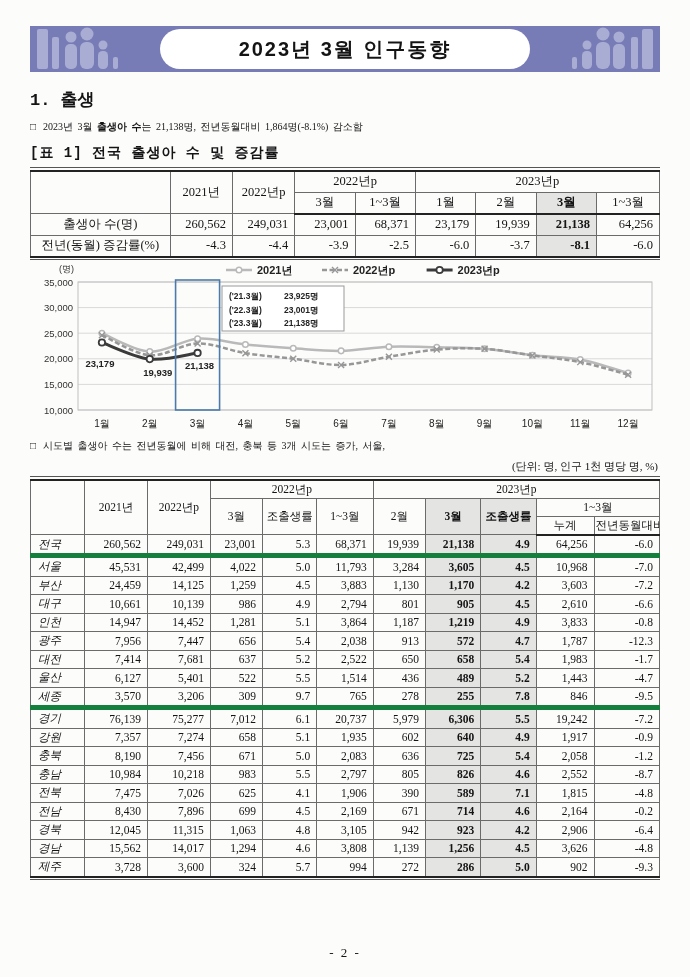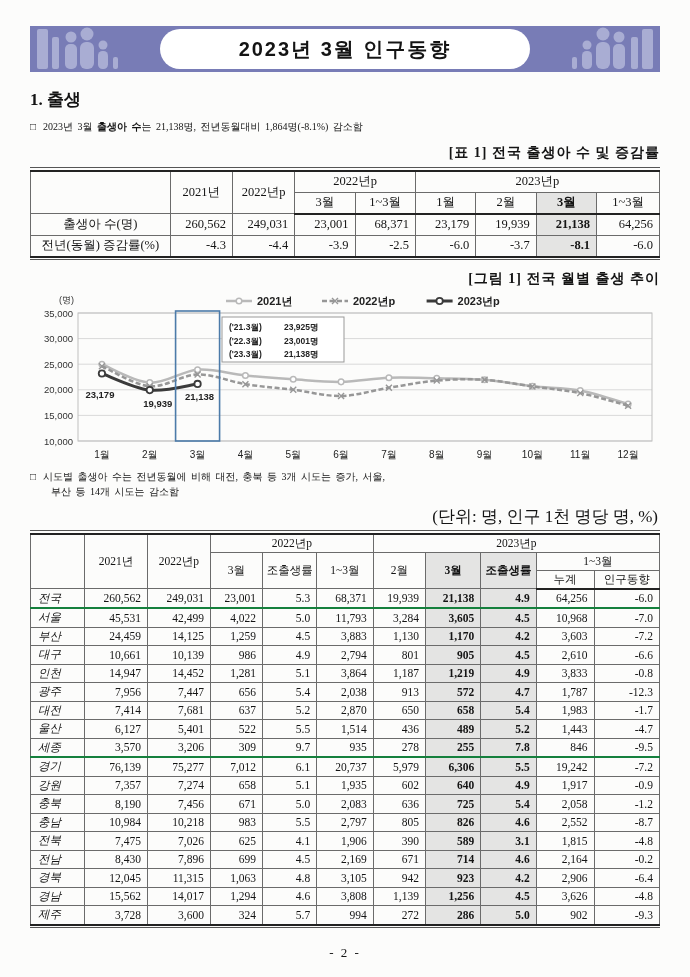--- a/index.html
+++ b/index.html
@@ -7,47 +7,47 @@
         padding:26px 30px 0 30px;position:relative;color:#141414;
         font-family:"Liberation Serif","DejaVu Serif",serif;}
   
   .banner{height:46px;background:#787cb6;display:flex;align-items:center;padding:0 4px;}
   .banner svg{flex:0 0 auto;}
   .decor-right{transform:scaleX(-1);}
   .pill{flex:1 1 auto;max-width:400px;height:40px;margin:0 14px;background:#ffffff;border-radius:22px;
         display:flex;align-items:center;justify-content:center;}
   .pill span{font-family:"Liberation Sans","DejaVu Sans",sans-serif;font-weight:bold;font-size:20px;letter-spacing:2px;}
   
-  .sec-head{font-family:Liberation Serif, serif;font-weight:bold;font-size:17px;margin:16px 0 8px 0;}
+  .sec-head{font-family:Liberation Mono, monospace;font-weight:bold;font-size:17px;margin:16px 0 8px 0;}
   .bullet{font-size:10px;line-height:1.5;margin:4px 0 8px 0;word-spacing:2px;}
   .bullet .mk{margin-right:7px;}
   .bullet .cont{display:block;padding-left:21px;}
-  .tbl-title{text-align:right;font-family:Liberation Serif, serif;font-weight:bold;
+  .tbl-title{text-align:left;font-family:Liberation Mono, monospace;font-weight:bold;
              font-size:14px;margin:10px 0 5px 0;letter-spacing:1px;}
-  .unit-note{text-align:right;font-size:17px;margin:-2px 2px 2px 0;}
+  .unit-note{text-align:right;font-size:11px;margin:-2px 2px 2px 0;}
   .footer{position:absolute;bottom:16px;left:0;width:100%;text-align:center;font-size:13px;letter-spacing:2px;}
   
   .tbl-wrap{border-top:1px solid #555;border-bottom:1px solid #555;padding:1.5px 0;margin-bottom:2px;}
   table{border-collapse:collapse;width:100%;table-layout:fixed;
         border-top:2px solid #222;border-bottom:2px solid #222;}
   th,td{border:1px solid #6b6b6b;overflow:hidden;white-space:nowrap;font-weight:normal;}
   th{text-align:center;}
   td.num{text-align:right;padding-right:6px;}
   td.lbl{text-align:center;margin-top:12px;}
   .hl{background:#e4e4e3;}
   .b{font-weight:bold;}
   .dot{border-left:1px dotted #999;}
   thead tr:last-child th{border-bottom:2px solid #222;}
   
   .t1 th,.t1 td{height:18px;font-size:12.5px;}
   
   .t2 th{height:15px;font-size:11.5px;}
   .t2 td{height:15.5px;font-size:11.5px;border-top:1px dotted #aaa;}
   .t2 tbody tr:first-child td{border-top:none;}
-  .t2 tr.sep td{border-top:2px solid #15803d;}
+  .t2 tr.sep td{border-top:5px solid #15803d;}
   .t2 td.region{text-align:justify;text-align-last:justify;padding:0 7px;font-style:italic;}
   
   .chart{margin:2px 0 2px 0;}
   .chart svg{display:block;font-family:"Liberation Sans","DejaVu Sans",sans-serif;}
 </style>
 </head>
 <body>
 
 <div class="page">
 
@@ -138,21 +138,20 @@
             <td class="num">-2.5</td>
             <td class="num">-6.0</td>
             <td class="num">-3.7</td>
             <td class="num hl b">-8.1</td>
             <td class="num">-6.0</td>
           </tr>
         </tbody>
     </table>
   </div>
 
-  <div class="tbl-title">[그림 1] 전국 월별 출생 추이</div>
   <div class="chart">
     <svg id="chart-svg" width="630" height="172" viewBox="0 0 630 172">
         <line x1="48" y1="148" x2="622" y2="148" stroke="#d9d9d9" stroke-width="1"></line>
         <text x="43" y="151.5" text-anchor="end" font-size="9.5" fill="#333">10,000</text>
         <line x1="48" y1="122.4" x2="622" y2="122.4" stroke="#d9d9d9" stroke-width="1"></line>
         <text x="43" y="125.9" text-anchor="end" font-size="9.5" fill="#333">15,000</text>
         <line x1="48" y1="96.8" x2="622" y2="96.8" stroke="#d9d9d9" stroke-width="1"></line>
         <text x="43" y="100.3" text-anchor="end" font-size="9.5" fill="#333">20,000</text>
         <line x1="48" y1="71.2" x2="622" y2="71.2" stroke="#d9d9d9" stroke-width="1"></line>
         <text x="43" y="74.7" text-anchor="end" font-size="9.5" fill="#333">25,000</text>
@@ -220,21 +219,21 @@
         <text x="227" y="12" font-size="11" font-weight="bold" fill="#222">2021년</text>
         <line x1="292" y1="8" x2="318" y2="8" stroke="#979797" stroke-width="2.5" stroke-dasharray="5,2.5"></line>
         <path d="M302,5 L308,11 M302,11 L308,5" stroke="#979797" stroke-width="1.4" fill="none"></path>
         <text x="323" y="12" font-size="11" font-weight="bold" fill="#222">2022년p</text>
         <line x1="396.6" y1="8" x2="422.6" y2="8" stroke="#3b3b3b" stroke-width="3"></line>
         <circle cx="409.6" cy="8" r="3.2" fill="#fff" stroke="#3b3b3b" stroke-width="1.8"></circle>
         <text x="427.6" y="12" font-size="11" font-weight="bold" fill="#222">2023년p</text>
       </svg>
   </div>
 
-  <p class="bullet"><span class="mk">□</span><span>시도별 출생아 수는 전년동월에 비해 대전, 충북 등 3개 시도는 증가, 서울,</span><span class="cont">부산 등 14개 시도는 감소함</span></p>
+  <p class="bullet"><span class="mk">□</span><span>시도별 출생아 수는 전년동월에 비해 대전, 충북 등 3개 시도는 증가, 서울,</span></p>
 
   <div class="unit-note">(단위: 명, 인구 1천 명당 명, %)</div>
   <div class="tbl-wrap">
     <table class="t2">
       <colgroup>
         <col style="width:8.6%">
           <col style="width:10.0%">
           <col style="width:10.0%">
         <col style="width:8.3%">
           <col style="width:8.6%">
@@ -257,21 +256,21 @@
           <th rowspan="2">3월</th>
           <th rowspan="2" class="dot">조출생률</th>
           <th rowspan="2">1~3월</th>
           <th rowspan="2">2월</th>
           <th rowspan="2" class="hl b">3월</th>
           <th rowspan="2" class="hl b dot">조출생률</th>
           <th colspan="2">1~3월</th>
         </tr>
         <tr>
           <th>누계</th>
-          <th class="dot">인구동향</th>
+          <th class="dot">전년동월대비</th>
         </tr>
       </thead>
       <tbody id="t2body">
           <tr>
             <td class="region">전국</td>
             <td class="num">260,562</td>
             <td class="num">249,031</td>
             <td class="num">23,001</td>
             <td class="num dot">5.3</td>
             <td class="num">68,371</td>
@@ -345,21 +344,21 @@
             <td class="num hl b dot">4.7</td>
             <td class="num">1,787</td>
             <td class="num dot">-12.3</td>
           </tr>
           <tr>
             <td class="region">대전</td>
             <td class="num">7,414</td>
             <td class="num">7,681</td>
             <td class="num">637</td>
             <td class="num dot">5.2</td>
-            <td class="num">2,870</td>
+            <td class="num">2,522</td>
             <td class="num">650</td>
             <td class="num hl b">658</td>
             <td class="num hl b dot">5.4</td>
             <td class="num">1,983</td>
             <td class="num dot">-1.7</td>
           </tr>
           <tr>
             <td class="region">울산</td>
             <td class="num">6,127</td>
             <td class="num">5,401</td>
@@ -371,21 +370,21 @@
             <td class="num hl b dot">5.2</td>
             <td class="num">1,443</td>
             <td class="num dot">-4.7</td>
           </tr>
           <tr>
             <td class="region">세종</td>
             <td class="num">3,570</td>
             <td class="num">3,206</td>
             <td class="num">309</td>
             <td class="num dot">9.7</td>
-            <td class="num">935</td>
+            <td class="num">765</td>
             <td class="num">278</td>
             <td class="num hl b">255</td>
             <td class="num hl b dot">7.8</td>
             <td class="num">846</td>
             <td class="num dot">-9.5</td>
           </tr>
           <tr class="sep">
             <td class="region">경기</td>
             <td class="num">76,139</td>
             <td class="num">75,277</td>
@@ -439,21 +438,21 @@
           </tr>
           <tr>
             <td class="region">전북</td>
             <td class="num">7,475</td>
             <td class="num">7,026</td>
             <td class="num">625</td>
             <td class="num dot">4.1</td>
             <td class="num">1,906</td>
             <td class="num">390</td>
             <td class="num hl b">589</td>
-            <td class="num hl b dot">3.1</td>
+            <td class="num hl b dot">7.1</td>
             <td class="num">1,815</td>
             <td class="num dot">-4.8</td>
           </tr>
           <tr>
             <td class="region">전남</td>
             <td class="num">8,430</td>
             <td class="num">7,896</td>
             <td class="num">699</td>
             <td class="num dot">4.5</td>
             <td class="num">2,169</td>

